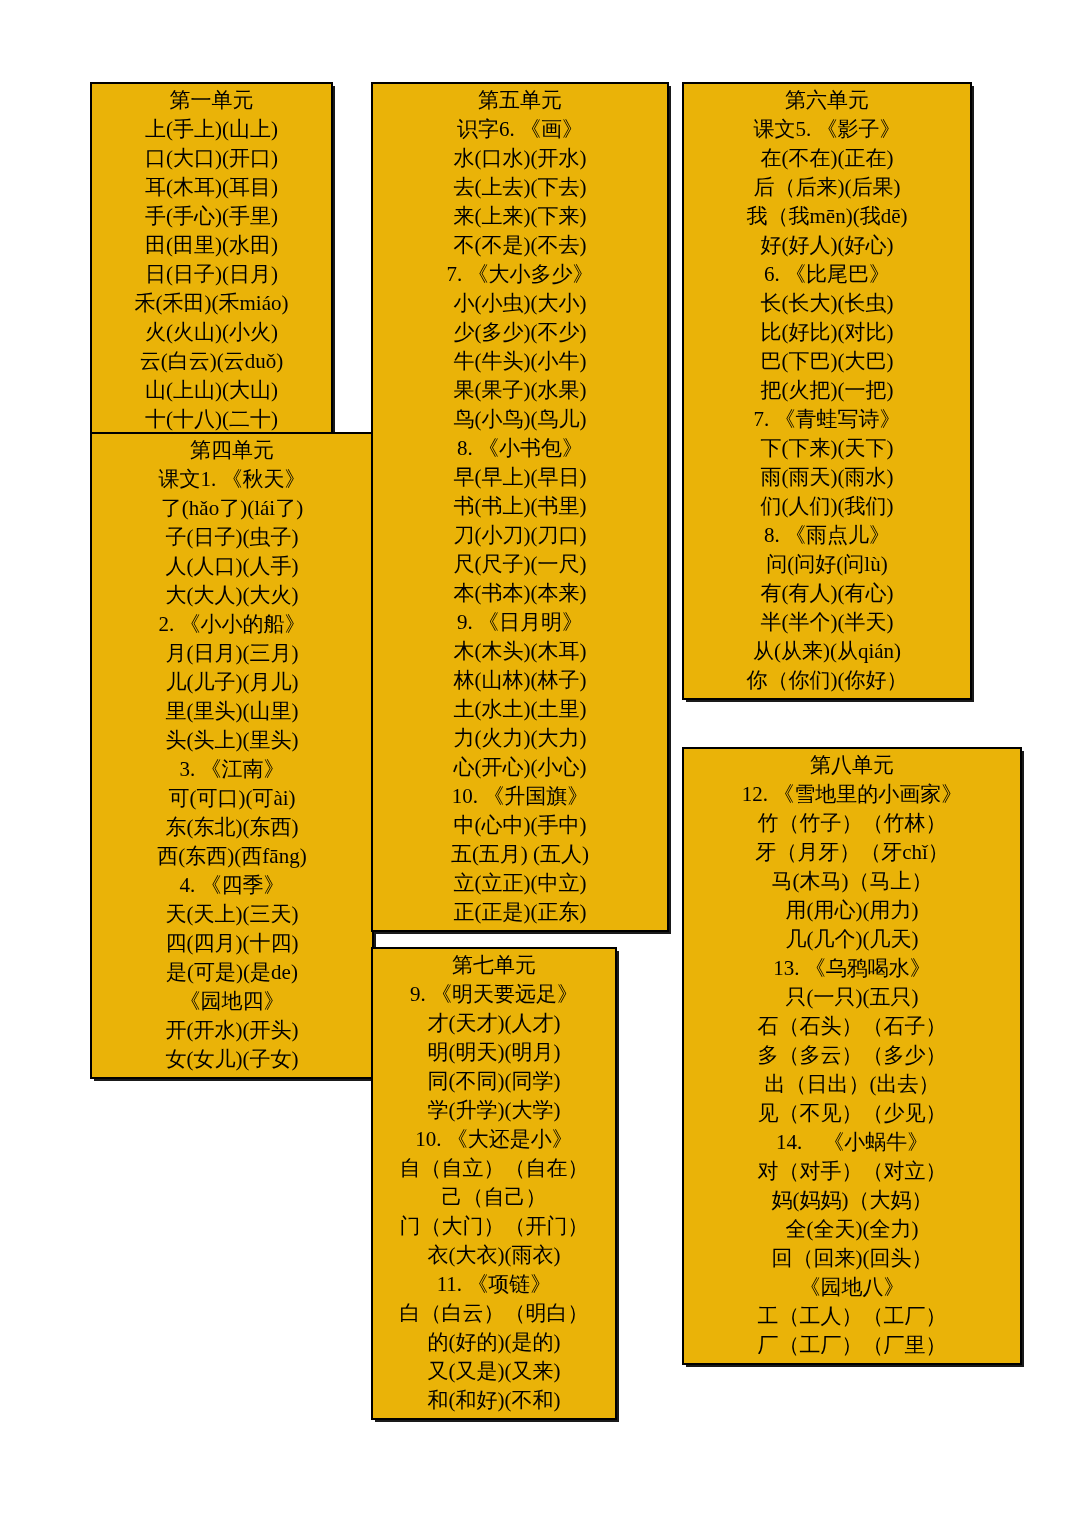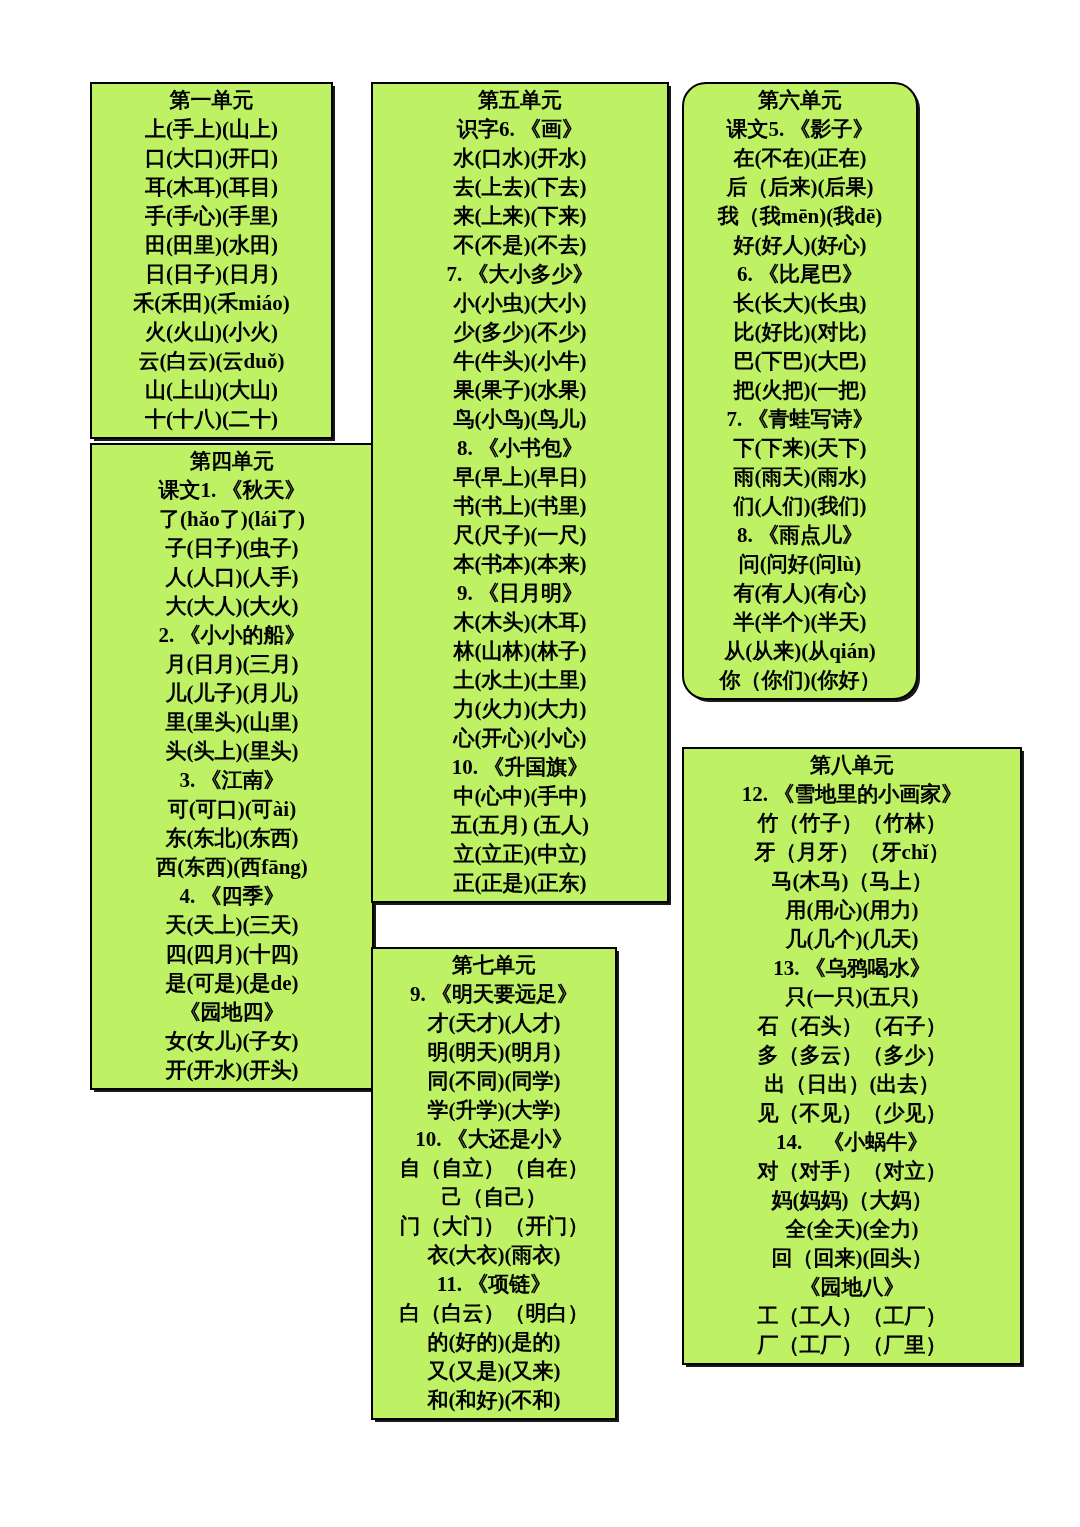--- a/index.html
+++ b/index.html
@@ -15,39 +15,38 @@
     position: relative;
     width: 1080px;
     height: 1527px;
     background: #ffffff;
     font-family: "Liberation Serif", "DejaVu Serif", serif;
     color: #000000;
   }
   .unit-box {
     position: absolute;
     box-sizing: border-box;
-    background: #bef264;
+    background: #eab308;
     border: 2px solid #000000;
     box-shadow: 3px 3px 0 -1px #1a1a1a;
     text-align: center;
     font-size: 21px;
     line-height: 29px;
     padding: 2px 2px 3px 2px;
-    font-weight: bold;
   }
   .unit-title,
   .unit-line {
     white-space: nowrap;
     overflow: visible;
   }
   .box-u1 { left: 90px;  top: 82px;  width: 243px; }
-  .box-u4 { left: 90px;  top: 443px; width: 284px; }
+  .box-u4 { left: 90px;  top: 432px; width: 284px; }
   .box-u5 { left: 371px; top: 82px;  width: 298px; }
   .box-u7 { left: 371px; top: 947px; width: 246px; }
-  .box-u6 { left: 682px; top: 82px;  width: 236px; border-radius: 24px; }
+  .box-u6 { left: 682px; top: 82px;  width: 290px; }
   .box-u8 { left: 682px; top: 747px; width: 340px; }
 </style>
 </head>
 <body>
 
 <div class="page">
   <section class="unit-box box-u1">
       <div class="unit-title">第一单元</div>
       <div class="unit-line">上(手上)(山上)</div>
       <div class="unit-line">口(大口)(开口)</div>
@@ -75,39 +74,40 @@
       <div class="unit-line">头(头上)(里头)</div>
       <div class="unit-line">3. 《江南》</div>
       <div class="unit-line">可(可口)(可ài)</div>
       <div class="unit-line">东(东北)(东西)</div>
       <div class="unit-line">西(东西)(西fāng)</div>
       <div class="unit-line">4. 《四季》</div>
       <div class="unit-line">天(天上)(三天)</div>
       <div class="unit-line">四(四月)(十四)</div>
       <div class="unit-line">是(可是)(是de)</div>
       <div class="unit-line">《园地四》</div>
+      <div class="unit-line">开(开水)(开头)</div>
       <div class="unit-line">女(女儿)(子女)</div>
-      <div class="unit-line">开(开水)(开头)</div>
     </section>
   <section class="unit-box box-u5">
       <div class="unit-title">第五单元</div>
       <div class="unit-line">识字6. 《画》</div>
       <div class="unit-line">水(口水)(开水)</div>
       <div class="unit-line">去(上去)(下去)</div>
       <div class="unit-line">来(上来)(下来)</div>
       <div class="unit-line">不(不是)(不去)</div>
       <div class="unit-line">7. 《大小多少》</div>
       <div class="unit-line">小(小虫)(大小)</div>
       <div class="unit-line">少(多少)(不少)</div>
       <div class="unit-line">牛(牛头)(小牛)</div>
       <div class="unit-line">果(果子)(水果)</div>
       <div class="unit-line">鸟(小鸟)(鸟儿)</div>
       <div class="unit-line">8. 《小书包》</div>
       <div class="unit-line">早(早上)(早日)</div>
       <div class="unit-line">书(书上)(书里)</div>
+      <div class="unit-line">刀(小刀)(刀口)</div>
       <div class="unit-line">尺(尺子)(一尺)</div>
       <div class="unit-line">本(书本)(本来)</div>
       <div class="unit-line">9. 《日月明》</div>
       <div class="unit-line">木(木头)(木耳)</div>
       <div class="unit-line">林(山林)(林子)</div>
       <div class="unit-line">土(水土)(土里)</div>
       <div class="unit-line">力(火力)(大力)</div>
       <div class="unit-line">心(开心)(小心)</div>
       <div class="unit-line">10. 《升国旗》</div>
       <div class="unit-line">中(心中)(手中)</div>

